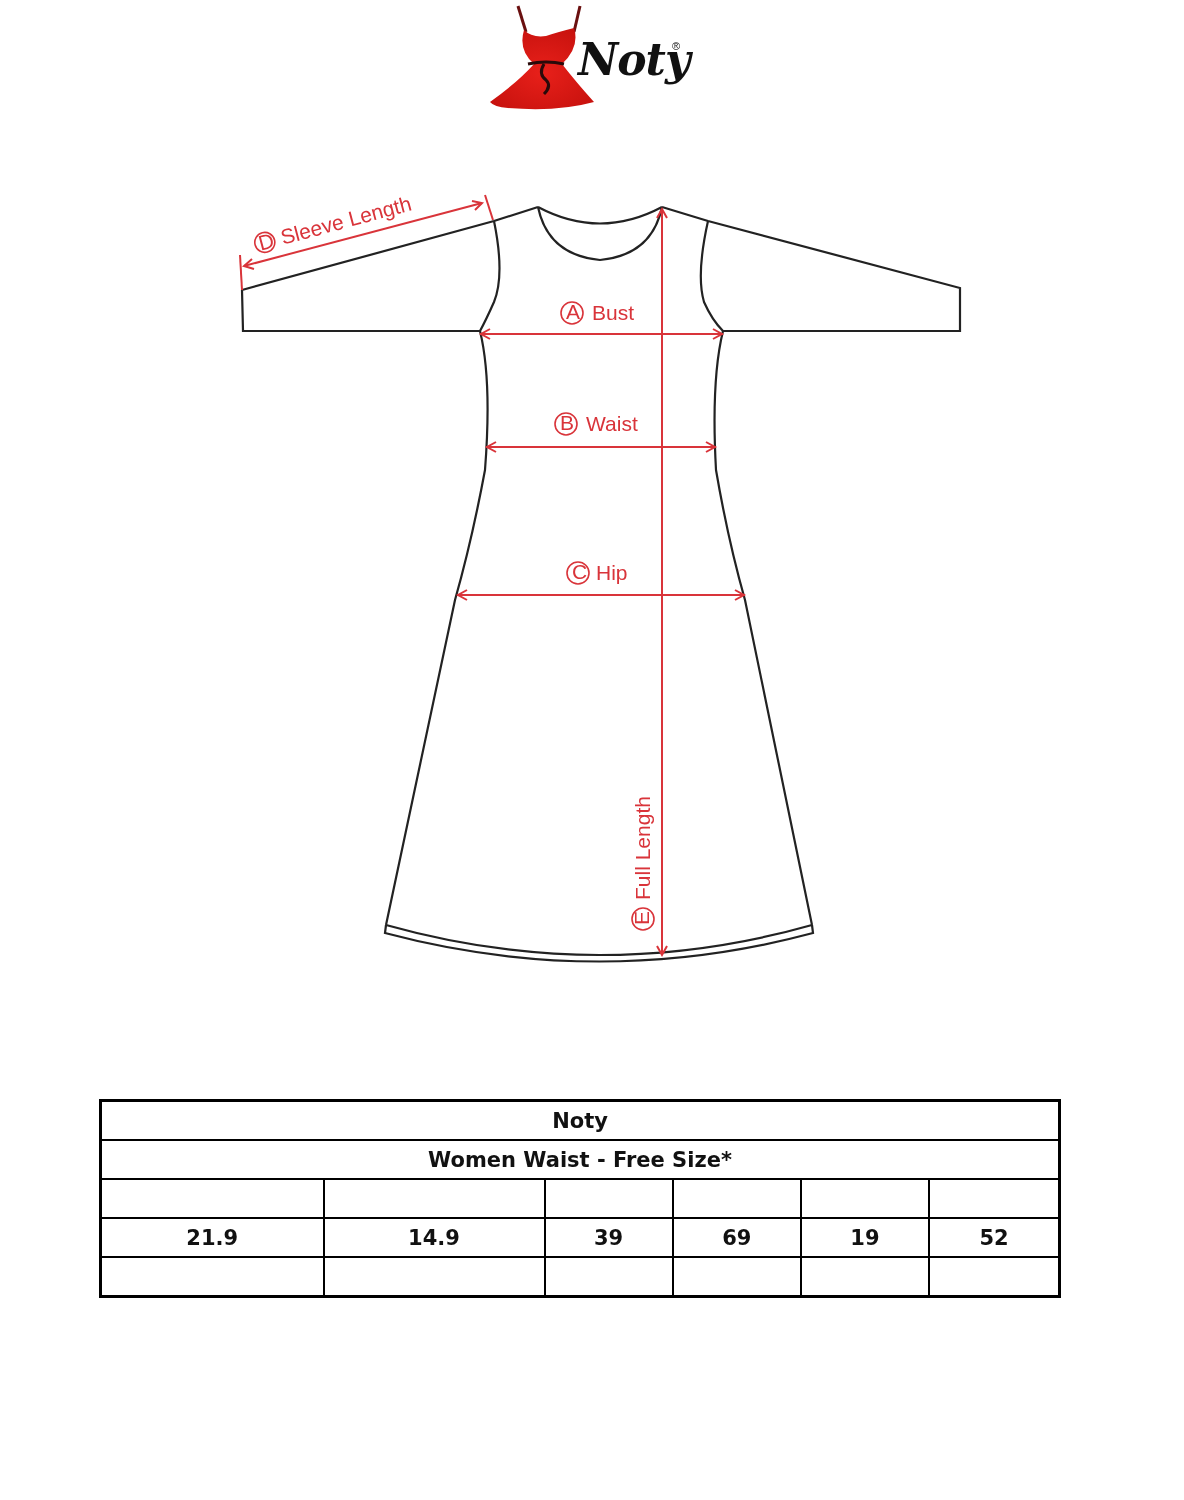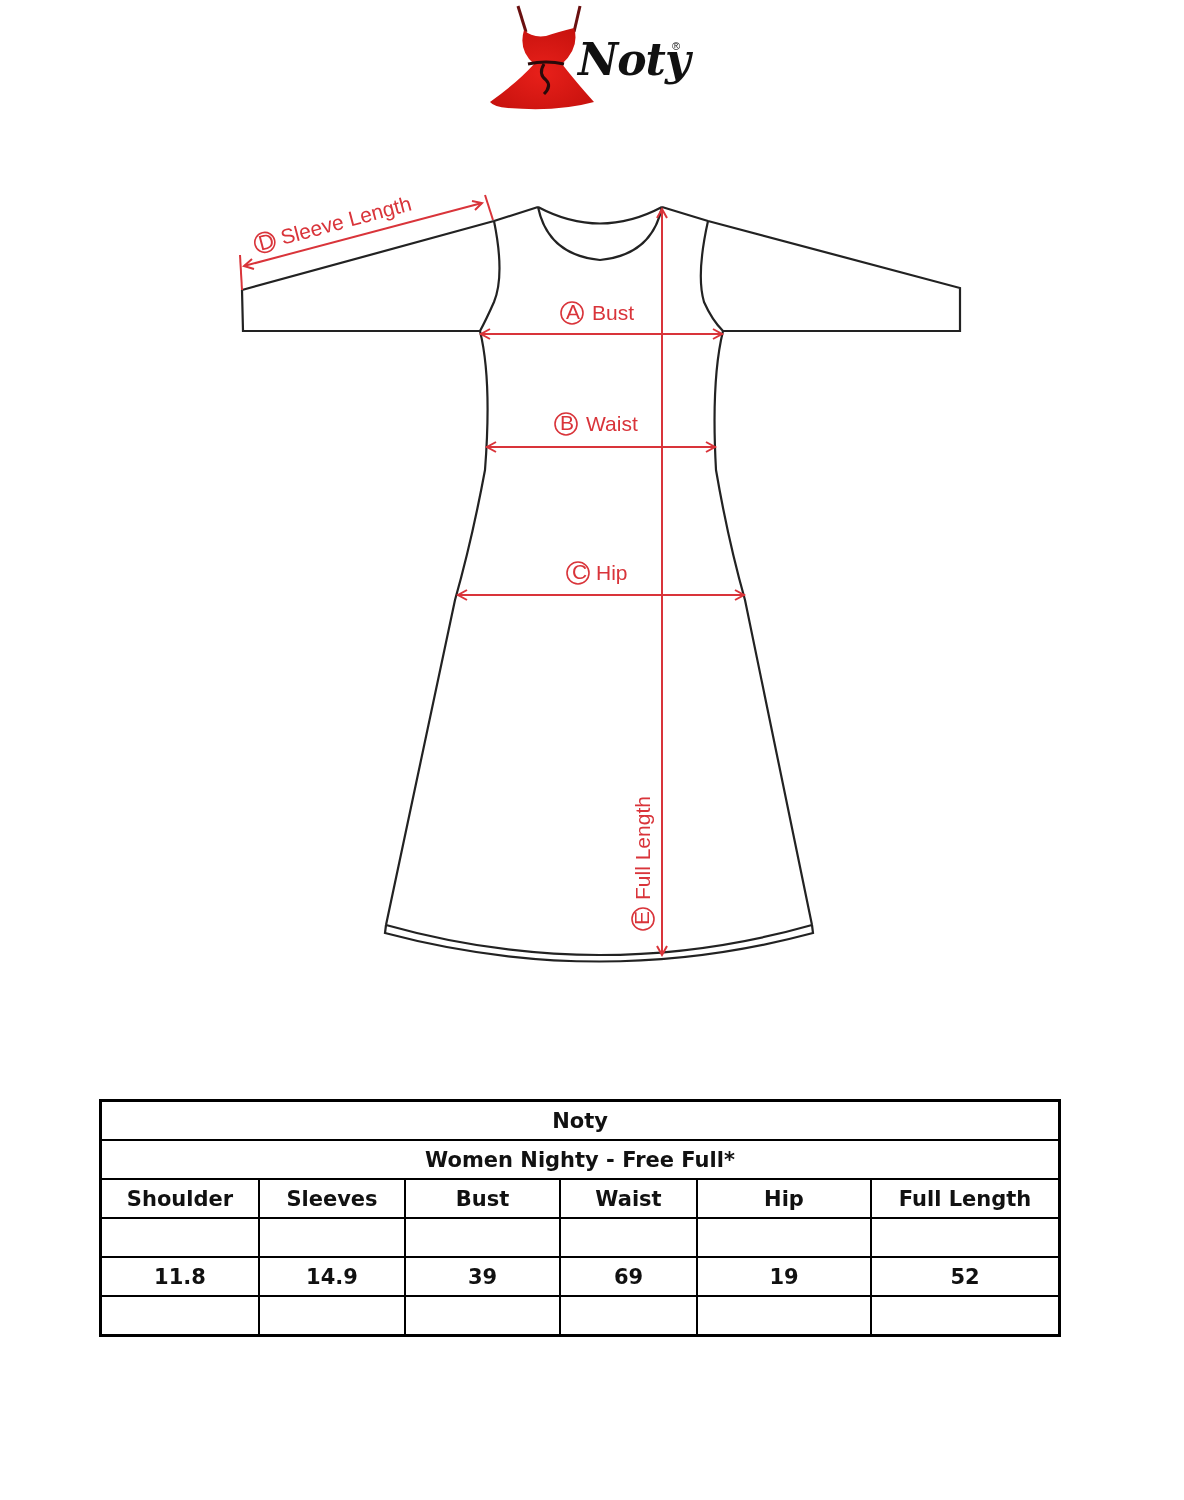--- a/index.html
+++ b/index.html
@@ -107,40 +107,32 @@
     <text class="lbl" x="30" y="0">Full  Length</text>
   </g>
 </svg>
 
 <table class="size">
   <tbody>
       <tr>
     <td colspan="6">Noty</td>
   </tr>
   <tr>
-    <td colspan="6">Women Nighty - Free Full*</td>
-  </tr>
-  <tr>
-    <td style="width:156px">Shoulder</td>
-    <td style="width:144px">Sleeves</td>
-    <td style="width:153px">Bust</td>
-    <td style="width:135px">Waist</td>
-    <td style="width:172px">Hip</td>
-    <td>Full Length</td>
+    <td colspan="6">Women Waist - Free Size*</td>
   </tr>
   <tr class="blank">
     <td></td>
         <td></td>
         <td></td>
         <td></td>
         <td></td>
         <td></td>
   </tr>
   <tr>
-    <td>11.8</td>
+    <td>21.9</td>
     <td>14.9</td>
     <td>39</td>
     <td>69</td>
     <td>19</td>
     <td>52</td>
   </tr>
   <tr class="blank">
     <td></td>
         <td></td>
         <td></td>

